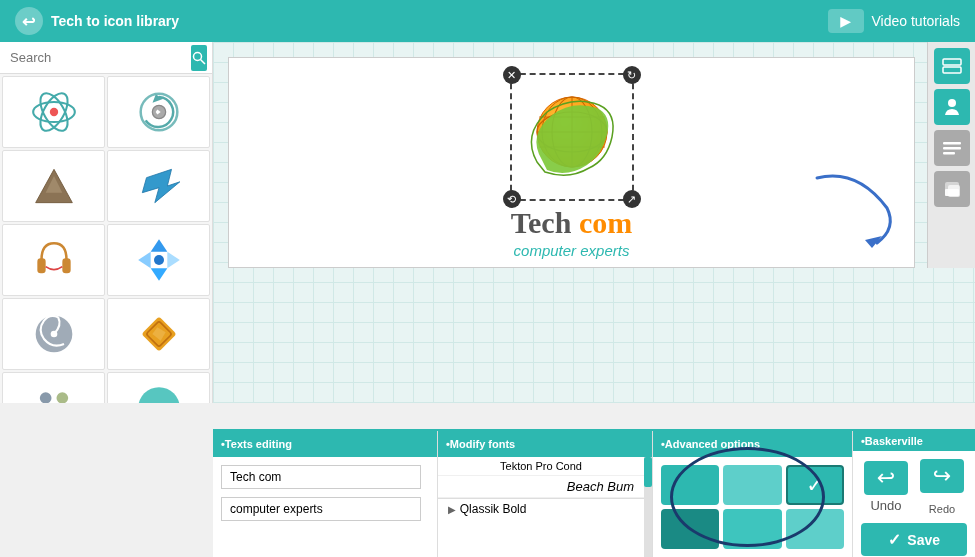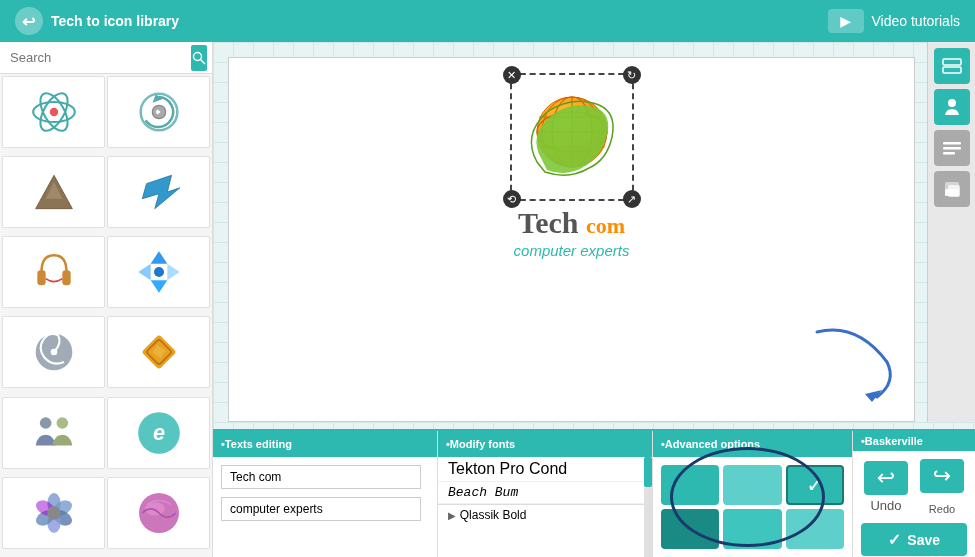--- a/index.html
+++ b/index.html
@@ -48,21 +48,21 @@
       border-radius: 4px;
       display: flex;
       align-items: center;
       justify-content: center;
       font-size: 14px;
     }
 
     
     .main {
       display: flex;
-      height: 515px;
+      height: 361px;
     }
 
     
     .sidebar {
       width: 213px;
       background: #f5f5f5;
       border-right: 1px solid #ddd;
       display: flex;
       flex-direction: column;
     }
@@ -318,21 +318,21 @@
           <line x1="20" y1="52" x2="90" y2="52" stroke="#cc6600" stroke-width="1"></line>
           <line x1="22" y1="37" x2="88" y2="37" stroke="#cc6600" stroke-width="0.8"></line>
           <line x1="22" y1="67" x2="88" y2="67" stroke="#cc6600" stroke-width="0.8"></line>
 
           <path d="M25 80 Q10 55 35 35 Q55 20 80 28 Q95 35 90 55 Q85 75 70 85 Q50 98 30 90 Z" fill="#7cc836" opacity="0.9"></path>
           <path d="M20 82 Q5 55 30 32 Q55 15 82 25 Q100 33 95 57 Q90 80 72 88 Q52 100 28 92 Z" fill="none" stroke="#5aa020" stroke-width="1.5"></path>
         </svg>
       </div>
 
       <div style="margin-top:5px;">
-        <span style="font-size:30px; font-weight:bold; color:#555; font-family:'Times New Roman',serif;">Tech </span><span style="font-size:22px; font-weight:bold; color:#ff8c00; font-family:'Times New Roman',serif;">com</span>
+        <span style="font-size:30px; font-weight:bold; color:#555; font-family:'Times New Roman',serif;">Tech </span><span style="font-size:30px; font-weight:bold; color:#ff8c00; font-family:'Times New Roman',serif;">com</span>
       </div>
       <div style="font-size:15px; color:#2db8b0; font-style:italic; margin-top:2px;">computer experts</div>
     </div>
 
     <svg style="position:absolute; bottom:145px; right:68px; width:120px; height:100px; pointer-events:none;" viewBox="0 0 120 100">
       <path d="M30 20 Q70 10 100 50 Q110 70 90 85" fill="none" stroke="#3a6fc8" stroke-width="3" stroke-linecap="round"></path>
       <polygon points="85,90 95,78 78,82" fill="#3a6fc8"></polygon>
     </svg>
 
     <div style="position:absolute; top:0; right:0; width:48px; bottom:135px; background:#e8e8e8; border-left:1px solid #ccc; display:flex; flex-direction:column; align-items:center; padding:6px 0; gap:5px;">
@@ -380,22 +380,22 @@
     </div>
   </div>
 
   <div style="width:215px; border-right:1px solid #ddd; display:flex; flex-direction:column;">
     <div style="background:#2db8b0; color:white; font-size:11px; font-weight:bold; padding:4px 8px; height:26px; display:flex; align-items:center;">
       <span>• </span>
         <span>Modify fonts</span>
     </div>
     <div style="flex:1; overflow-y:auto; display:flex;">
       <div style="flex:1;">
-        <div style="padding:3px 10px; font-size:16px; cursor:pointer; border-bottom:1px solid #f0f0f0;">Tekton Pro Cond</div>
-        <div style="padding:3px 10px; font-size:13px; cursor:pointer; border-bottom:1px solid #f0f0f0; font-style:italic; font-family:Liberation Mono, monospace;">Beach Bum</div>
+        <div style="padding:3px 10px; font-size:11px; cursor:pointer; border-bottom:1px solid #f0f0f0;text-align:center;">Tekton Pro Cond</div>
+        <div style="padding:3px 10px; font-size:13px; cursor:pointer; border-bottom:1px solid #f0f0f0; font-style:italic; font-family:Liberation Sans, sans-serif;text-align:right;">Beach Bum</div>
         <div style="padding:3px 10px; font-size:12px; cursor:pointer; border-top:1px solid #ddd; display:flex; align-items:center;">
           <span style="font-size:10px; color:#666; margin-right:4px;">▶</span> Qlassik Bold
         </div>
       </div>
       <div style="width:8px; background:#e0e0e0;">
         <div style="width:8px; height:30px; background:#2db8b0; border-radius:2px;"></div>
       </div>
     </div>
   </div>
 

